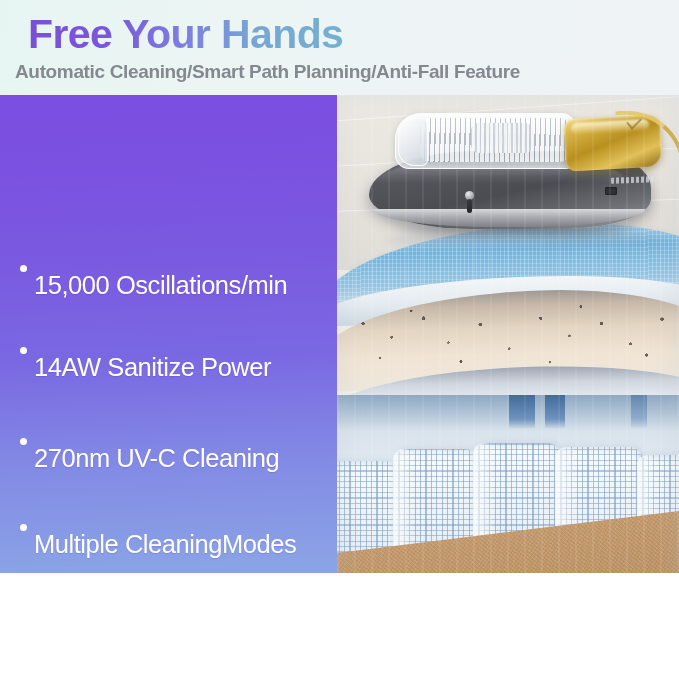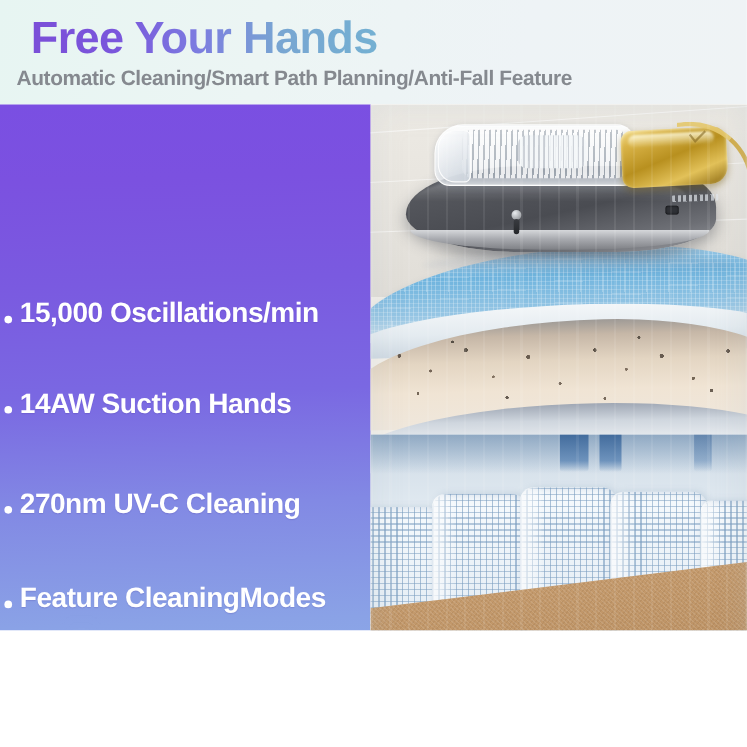--- a/index.html
+++ b/index.html
@@ -39,25 +39,24 @@
         #7a68e2 45%, #8289e4 62%, #8aa2e6 80%, #90b6e9 100%);
     overflow:hidden;
   }
   .feature-panel::after{
     content:""; position:absolute; left:60px; bottom:0; width:28px; height:120px;
     background:linear-gradient(180deg,rgba(255,255,255,0) 0%,rgba(255,255,255,.10) 100%);
     filter:blur(6px);
   }
   .feature-list { position:absolute; left:0; top:0; width:100%; height:100%; }
   .feature-item {
-    position:absolute; left:4px; width:317px;
+    position:absolute; left:20px; width:317px;
     color:#ffffff; font-size:25.5px; letter-spacing:-0.45px;
-    white-space:nowrap; display:flex; align-items:flex-end;
+    white-space:nowrap; display:flex; align-items:flex-start;
     text-shadow:0 1px 1px rgba(60,40,140,.18);
-    font-weight:bold;
   }
   .bullet-dot {
     display:inline-block; width:7px; height:7px; border-radius:50%;
     background:#ffffff; margin-right:7px; flex:0 0 auto;
     position:relative; top:-6px;
   }
   .f0 { top:176px; }
   .f1 { top:258px; }
   .f2 { top:349px; }
   .f3 { top:435px; }
@@ -330,31 +329,31 @@
   <div class="feature-panel">
     <div class="feature-list">
 
       <div class="feature-item f0">
         <span class="bullet-dot"></span>
         <span>15,000 Oscillations/min</span>
       </div>
 
       <div class="feature-item f1">
         <span class="bullet-dot"></span>
-        <span>14AW Suction Hands</span>
+        <span>14AW Sanitize Power</span>
       </div>
 
       <div class="feature-item f2">
         <span class="bullet-dot"></span>
         <span>270nm UV-C Cleaning</span>
       </div>
 
       <div class="feature-item f3">
         <span class="bullet-dot"></span>
-        <span>Feature CleaningModes</span>
+        <span>Multiple CleaningModes</span>
       </div>
 
       <div class="feature-item f4">
         <span class="bullet-dot"></span>
         <span>Voice Reminder</span>
       </div>
 
     </div>
   </div>
 

